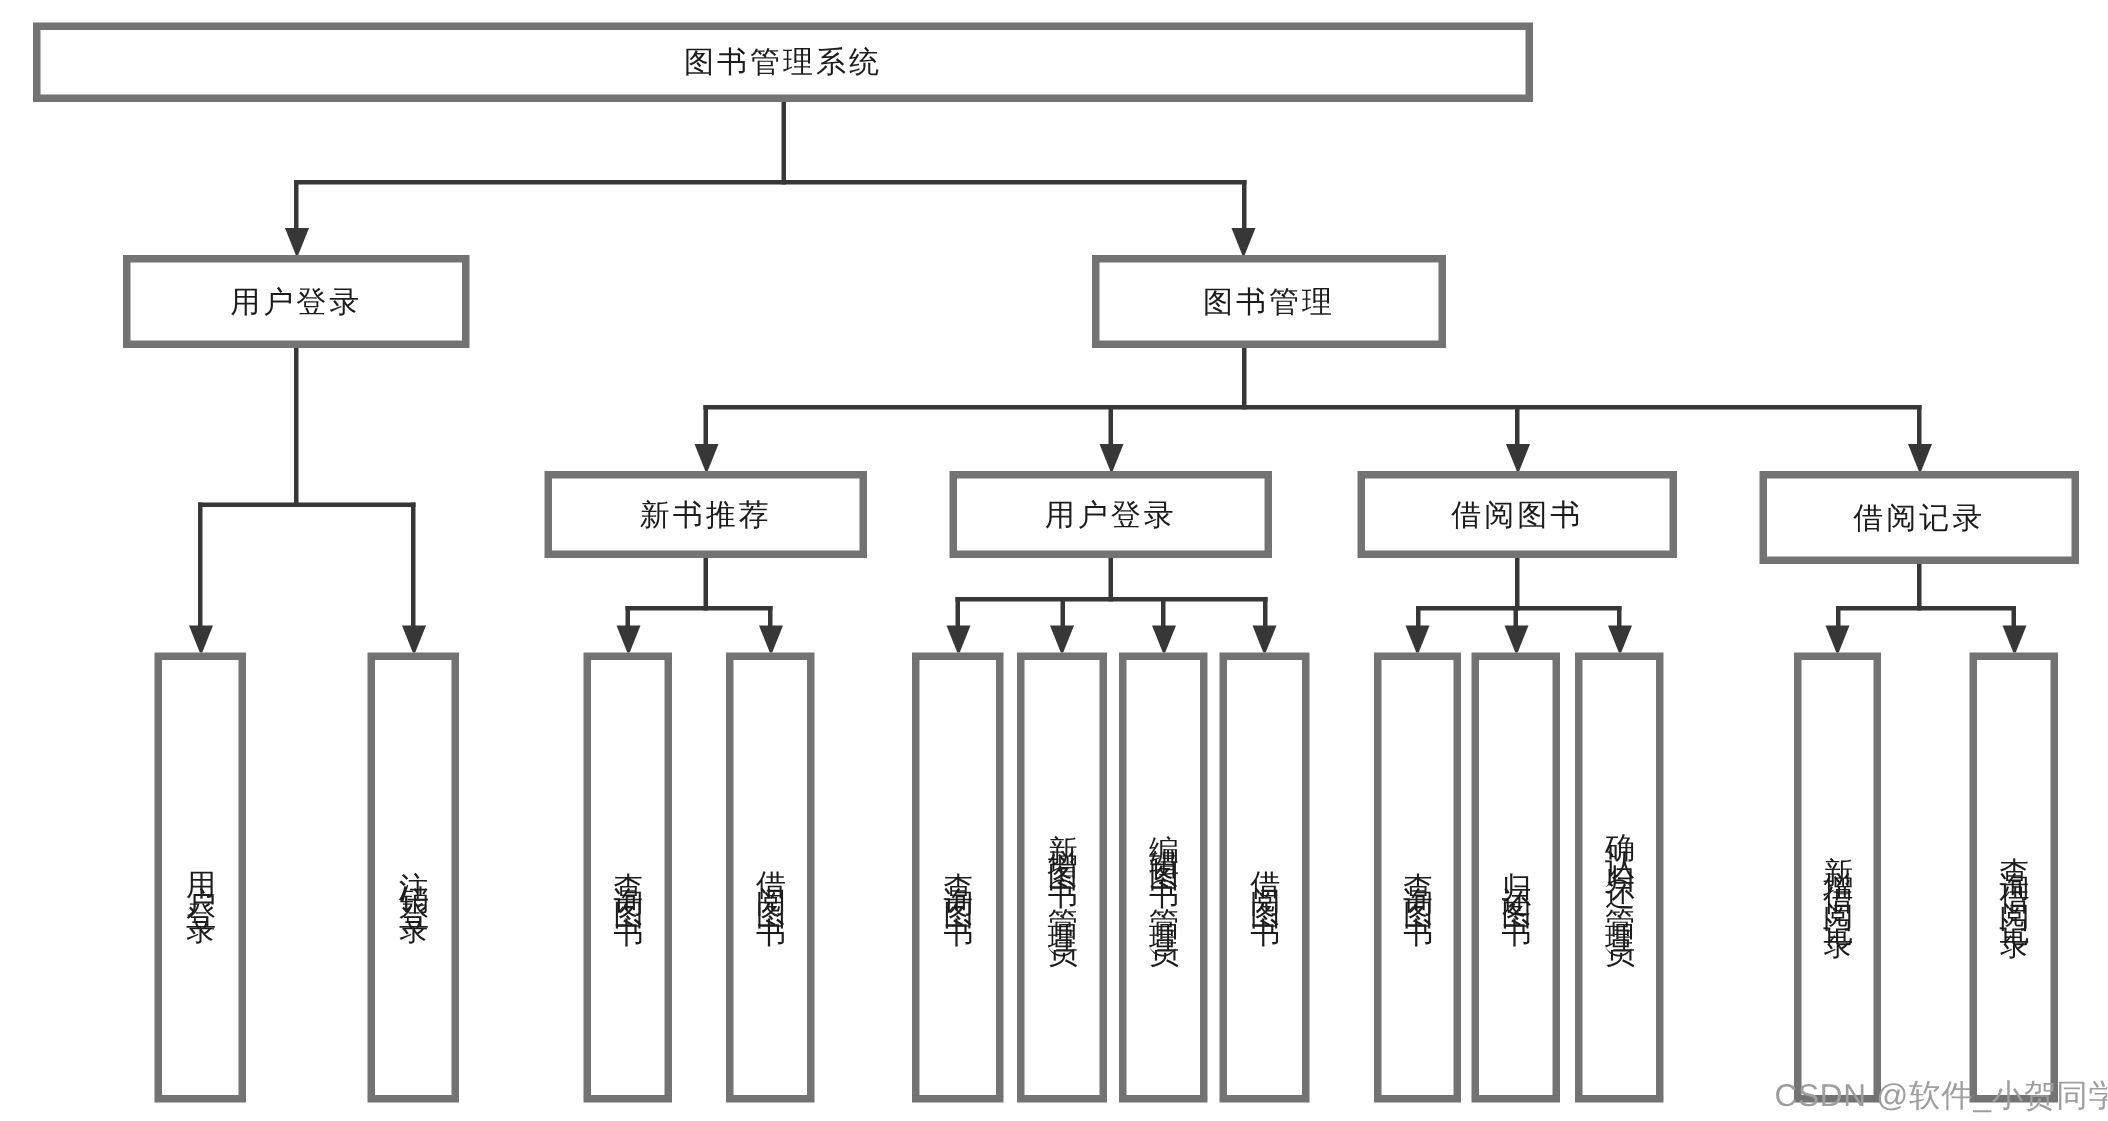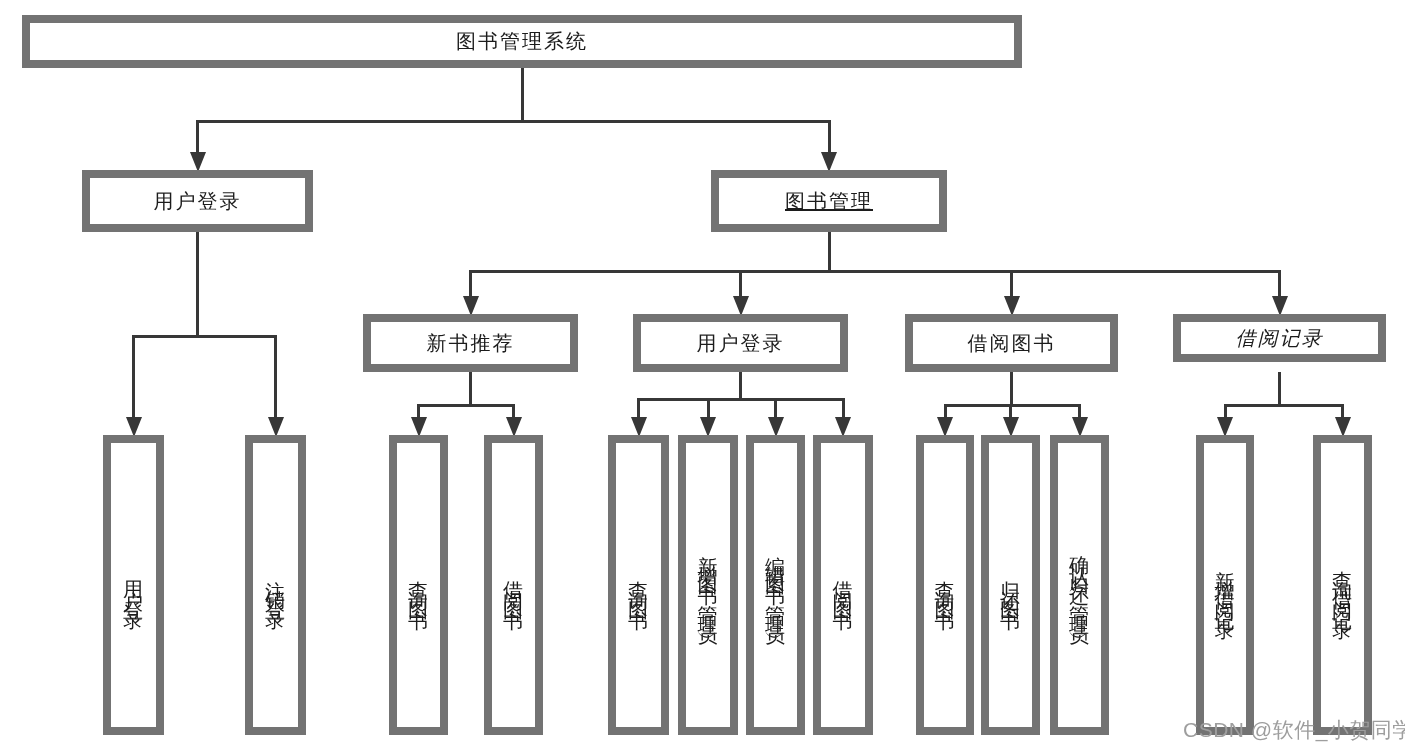--- a/index.html
+++ b/index.html
@@ -7,21 +7,21 @@
     position: relative;
     width: 1405px;
     height: 747px;
     background: #ffffff;
     font-family: "Liberation Sans", sans-serif;
     overflow: hidden;
   }
   .node {
     position: absolute;
     box-sizing: border-box;
-    border: 8px solid #737373;
+    border: 5px solid #737373;
     background: #ffffff;
     display: flex;
     align-items: center;
     justify-content: center;
     color: #1c1c1c;
     font-size: 20px;
     z-index: 2;
   }
   .node .lbl { letter-spacing: 2px; white-space: nowrap; }
   .node.vertical .lbl {
@@ -59,33 +59,33 @@
 <body>
 
 <div id="stage">
   <div id="nodes-layer">
       <div class="node" style="left: 22px; top: 15px; width: 1000px; height: 53px;">
         <span class="lbl">图书管理系统</span>
       </div>
       <div class="node" style="left: 82px; top: 170px; width: 231px; height: 62px;">
         <span class="lbl">用户登录</span>
       </div>
-      <div class="node" style="left: 711px; top: 170px; width: 236px; height: 62px; text-decoration: underline;">
+      <div class="node" style="left: 728px; top: 170px; width: 236px; height: 62px;">
         <span class="lbl">图书管理</span>
       </div>
       <div class="node" style="left: 363px; top: 314px; width: 215px; height: 58px;">
         <span class="lbl">新书推荐</span>
       </div>
       <div class="node" style="left: 633px; top: 314px; width: 215px; height: 58px;">
         <span class="lbl">用户登录</span>
       </div>
       <div class="node" style="left: 905px; top: 314px; width: 213px; height: 58px;">
         <span class="lbl">借阅图书</span>
       </div>
-      <div class="node" style="left: 1173px; top: 314px; width: 213px; height: 48px; font-style: italic;">
+      <div class="node" style="left: 1173px; top: 314px; width: 213px; height: 62px;">
         <span class="lbl">借阅记录</span>
       </div>
       <div class="node vertical" style="left: 103px; top: 435px; width: 61px; height: 300px;">
         <span class="lbl">用户登录</span>
       </div>
       <div class="node vertical" style="left: 245px; top: 435px; width: 61px; height: 300px;">
         <span class="lbl">注销登录</span>
       </div>
       <div class="node vertical" style="left: 389px; top: 435px; width: 59px; height: 300px;">
         <span class="lbl">查询图书</span>

